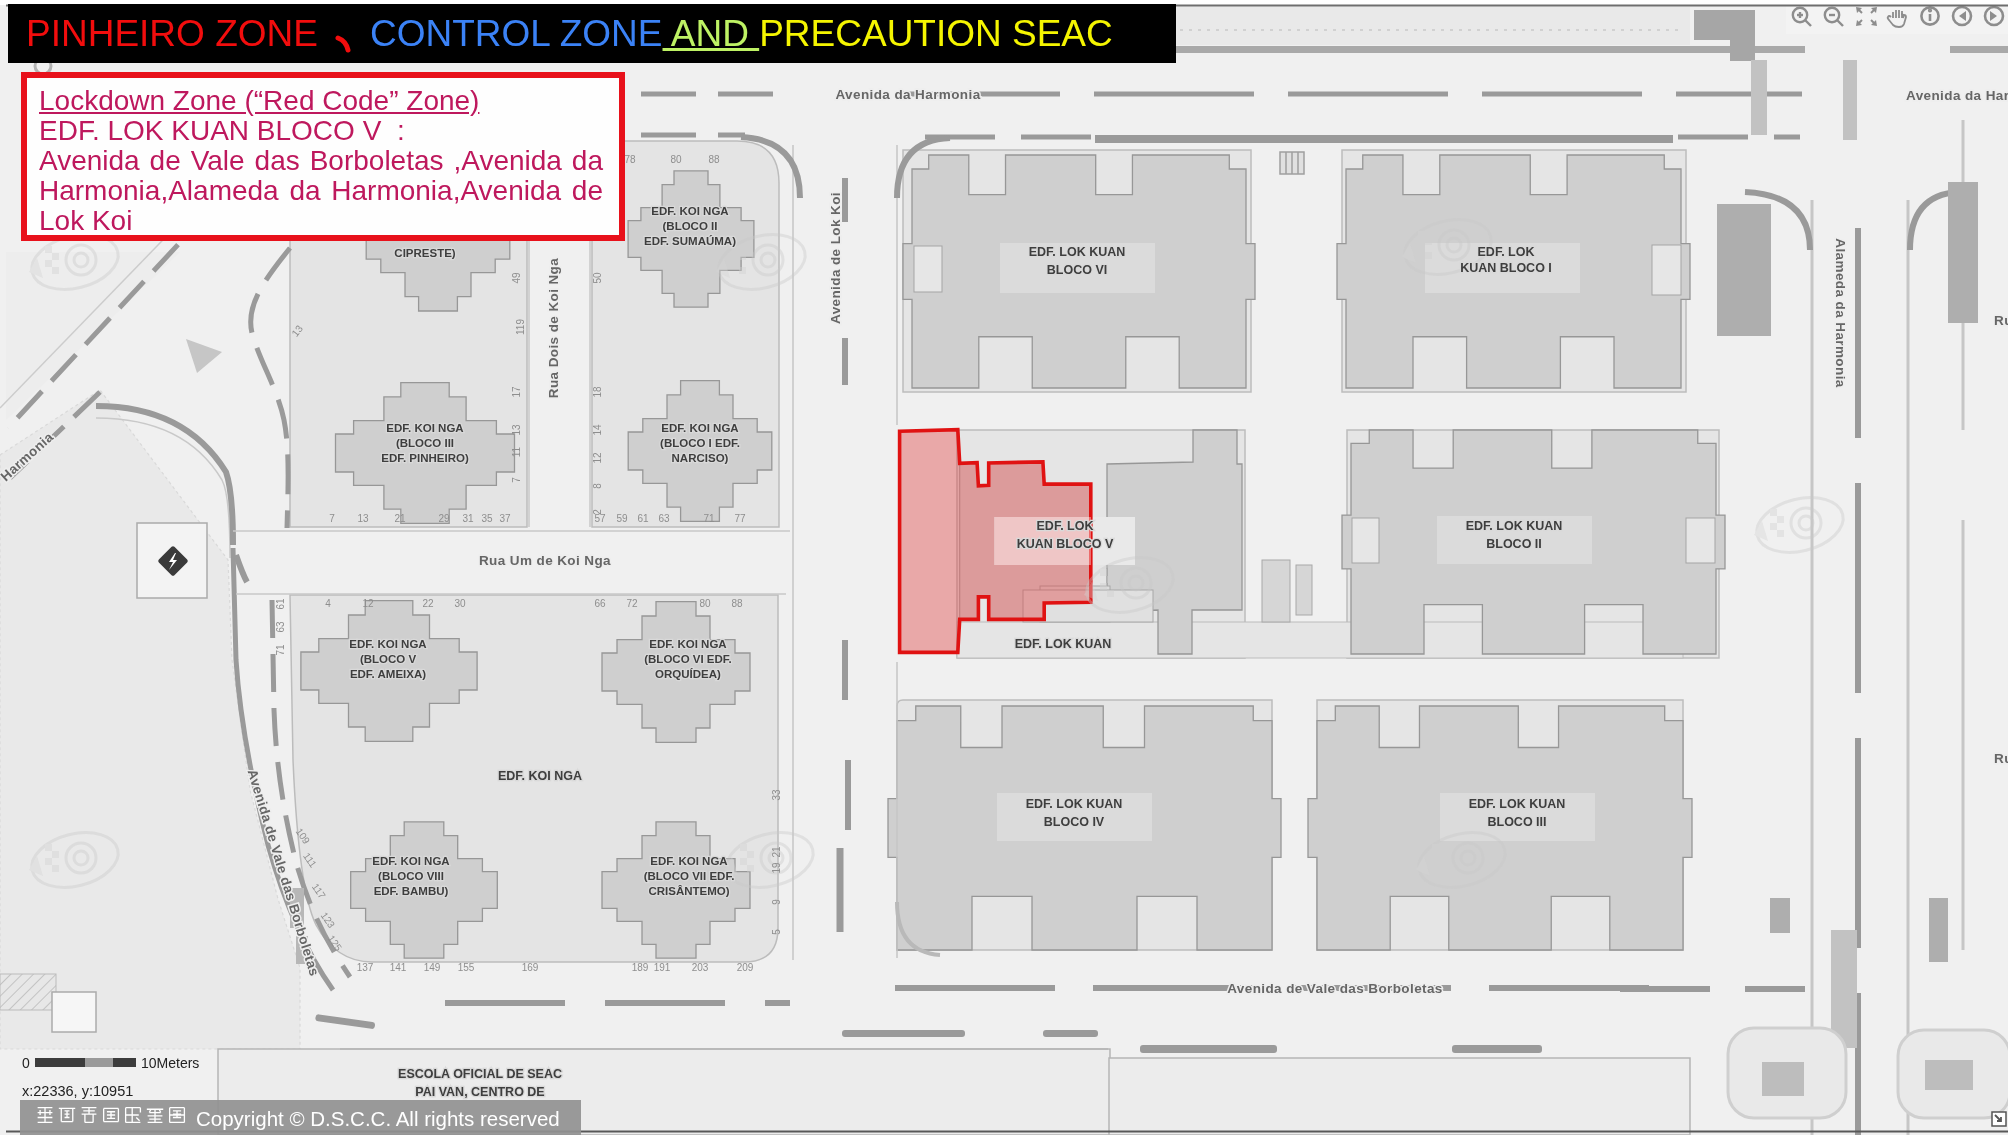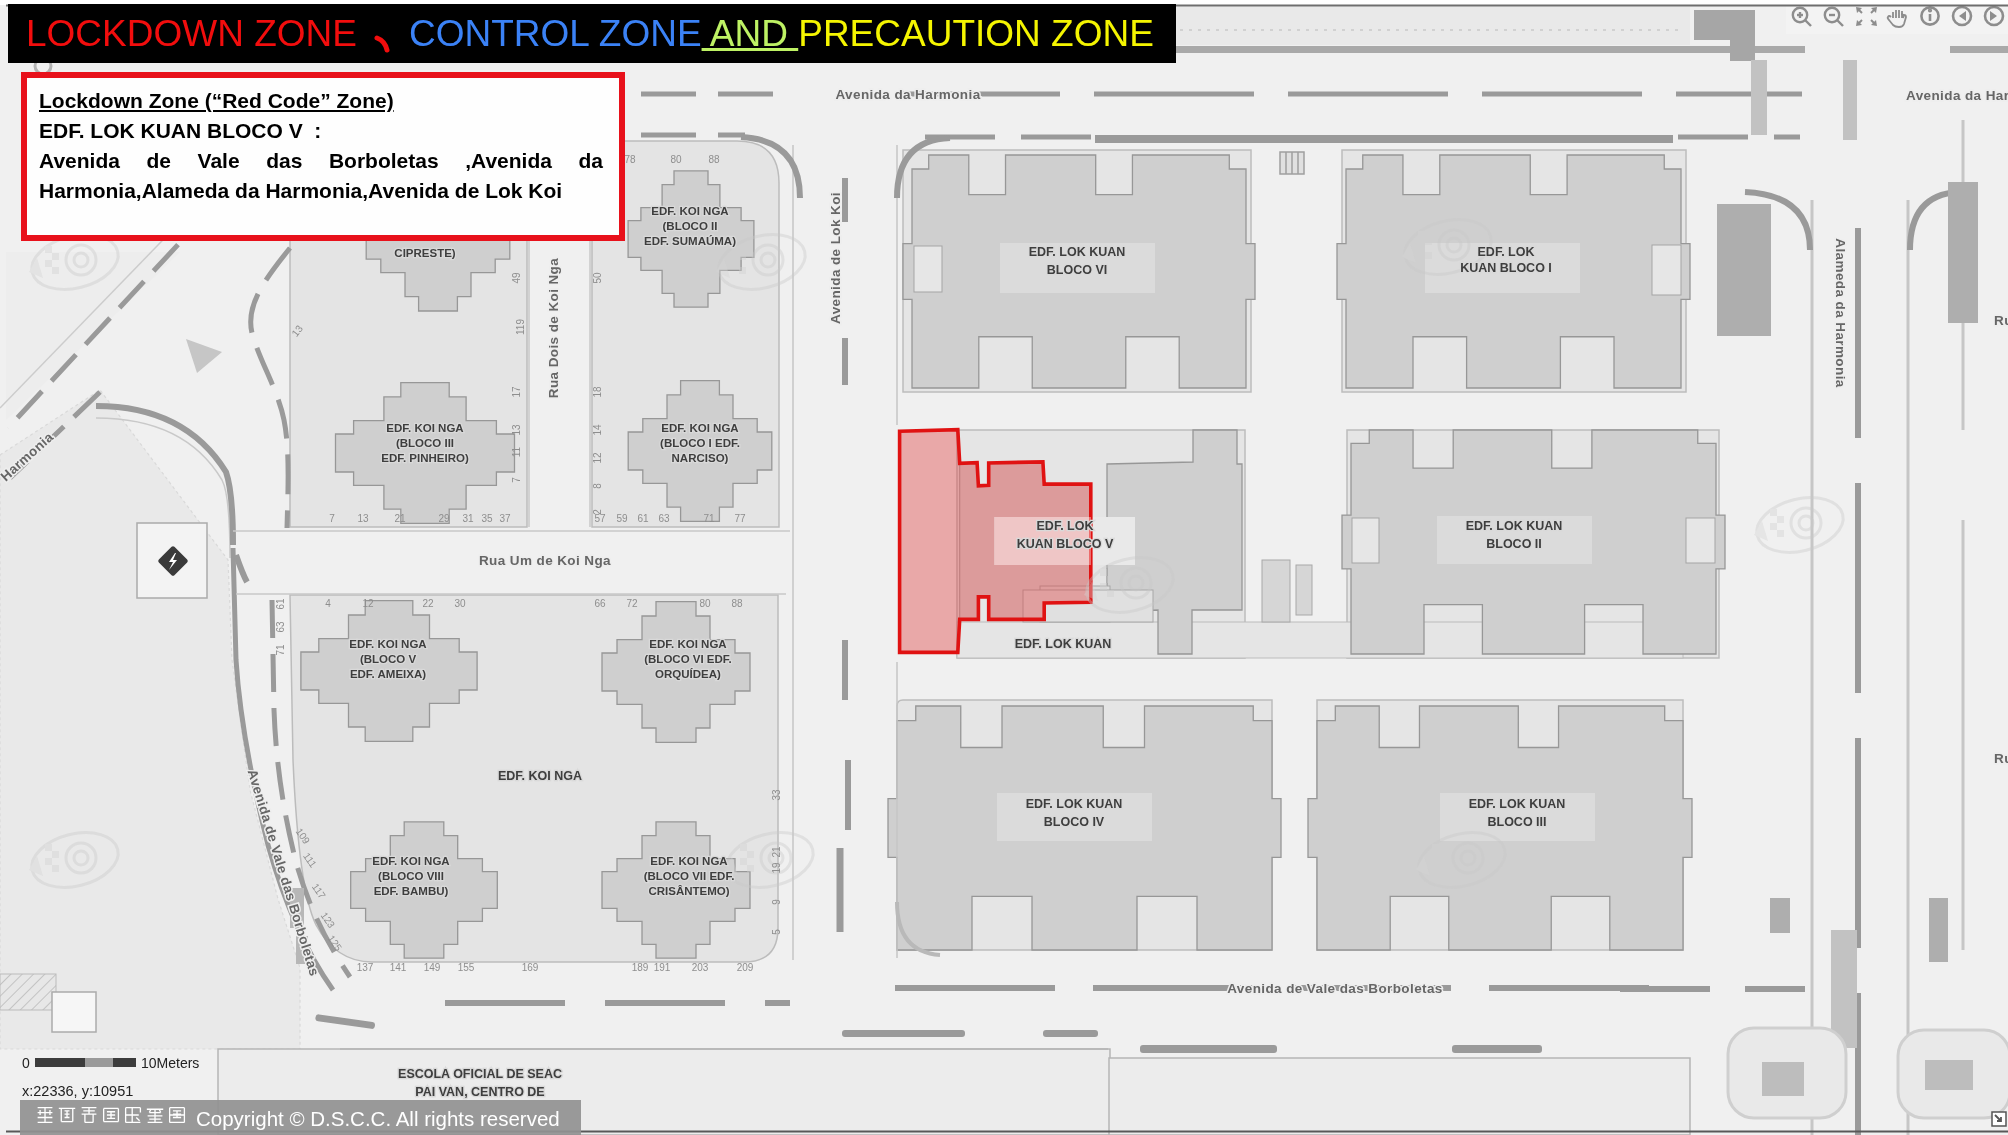--- a/index.html
+++ b/index.html
@@ -474,26 +474,26 @@
         <text x="22" y="1068" font-size="14" fill="#222222">0</text>
         <rect x="35" y="1058" width="50" height="9" fill="#3c3c3c"></rect>
         <rect x="85" y="1058" width="28" height="9" fill="#9a9a9a"></rect>
         <rect x="113" y="1058" width="23" height="9" fill="#3c3c3c"></rect>
         <text x="141" y="1068" font-size="14" fill="#222222">10Meters</text>
       </g>
 
 <text x="22" y="1096" font-size="14.5" fill="#222222">x:22336, y:10951</text>
 </svg>
 
-<div class="abs" style="left:8px;top:4px;width:1168px;height:59px;background:#000000;white-space:nowrap;"><span style="display:inline-block;margin-left:18px;font-size:37px;line-height:59px;color:#f20d0d;">LOCKDOWN ZONE</span><span style="display:inline-block;width:52px;height:59px;vertical-align:top;"><svg width="52" height="59">
+<div class="abs" style="left:8px;top:4px;width:1168px;height:59px;background:#000000;white-space:nowrap;"><span style="display:inline-block;margin-left:18px;font-size:37px;line-height:59px;color:#f20d0d;">PINHEIRO ZONE</span><span style="display:inline-block;width:52px;height:59px;vertical-align:top;"><svg width="52" height="59">
           <path d="M20,34 q8,3 10,12" stroke="#f20d0d" stroke-width="5" fill="none" stroke-linecap="round"></path>
-        </svg></span><span style="font-size:37px;line-height:59px;color:#3b82f6;">CONTROL ZONE</span><span style="font-size:37px;line-height:59px;color:#bef264;text-decoration:underline;"> AND </span><span style="font-size:37px;line-height:59px;color:#f5f500;">PRECAUTION ZONE</span></div>
+        </svg></span><span style="font-size:37px;line-height:59px;color:#3b82f6;">CONTROL ZONE</span><span style="font-size:37px;line-height:59px;color:#bef264;text-decoration:underline;"> AND </span><span style="font-size:37px;line-height:59px;color:#f5f500;">PRECAUTION SEAC</span></div>
 
 <div class="abs" style="left:21px;top:72px;width:604px;height:169px;background:#fefefe;border:6px solid #e8111b;box-sizing:border-box;">
-      <div style="margin:8px 16px 0 12px;font-size:21px;line-height:30px;color:#000000;text-align:justify;font-weight:bold;"><span style="text-decoration:underline;">Lockdown Zone (“Red Code” Zone)</span><br>EDF. LOK KUAN BLOCO V&nbsp;&nbsp;:<br>Avenida de Vale das Borboletas ,Avenida da Harmonia,Alameda da Harmonia,Avenida de Lok Koi</div>
+      <div style="margin:8px 16px 0 12px;font-size:28px;line-height:30px;color:#be185d;text-align:justify;"><span style="text-decoration:underline;">Lockdown Zone (“Red Code” Zone)</span><br>EDF. LOK KUAN BLOCO V&nbsp;&nbsp;:<br>Avenida de Vale das Borboletas ,Avenida da Harmonia,Alameda da Harmonia,Avenida de Lok Koi</div>
     </div>
 
 <div class="abs" style="left:20px;top:1100px;width:561px;height:46px;background:rgba(145,145,145,0.92);"><svg width="561" height="34">
         <g stroke="#ffffff" stroke-width="1.6" fill="none">
 <g transform="translate(16,6) scale(0.82)">
             <path d="M2,2 H20 M2,8 H20 M2,14 H20 M11,2 V20 M2,20 H20 M5,5 V11 M17,5 V11"></path>
           </g>
 <g transform="translate(38,6) scale(0.82)">
             <path d="M1,3 H21 M4,3 V19 M18,3 V19 M4,19 H18 M8,6 H14 M8,10 H14 M8,14 H14 M11,6 V14"></path>
           </g>

